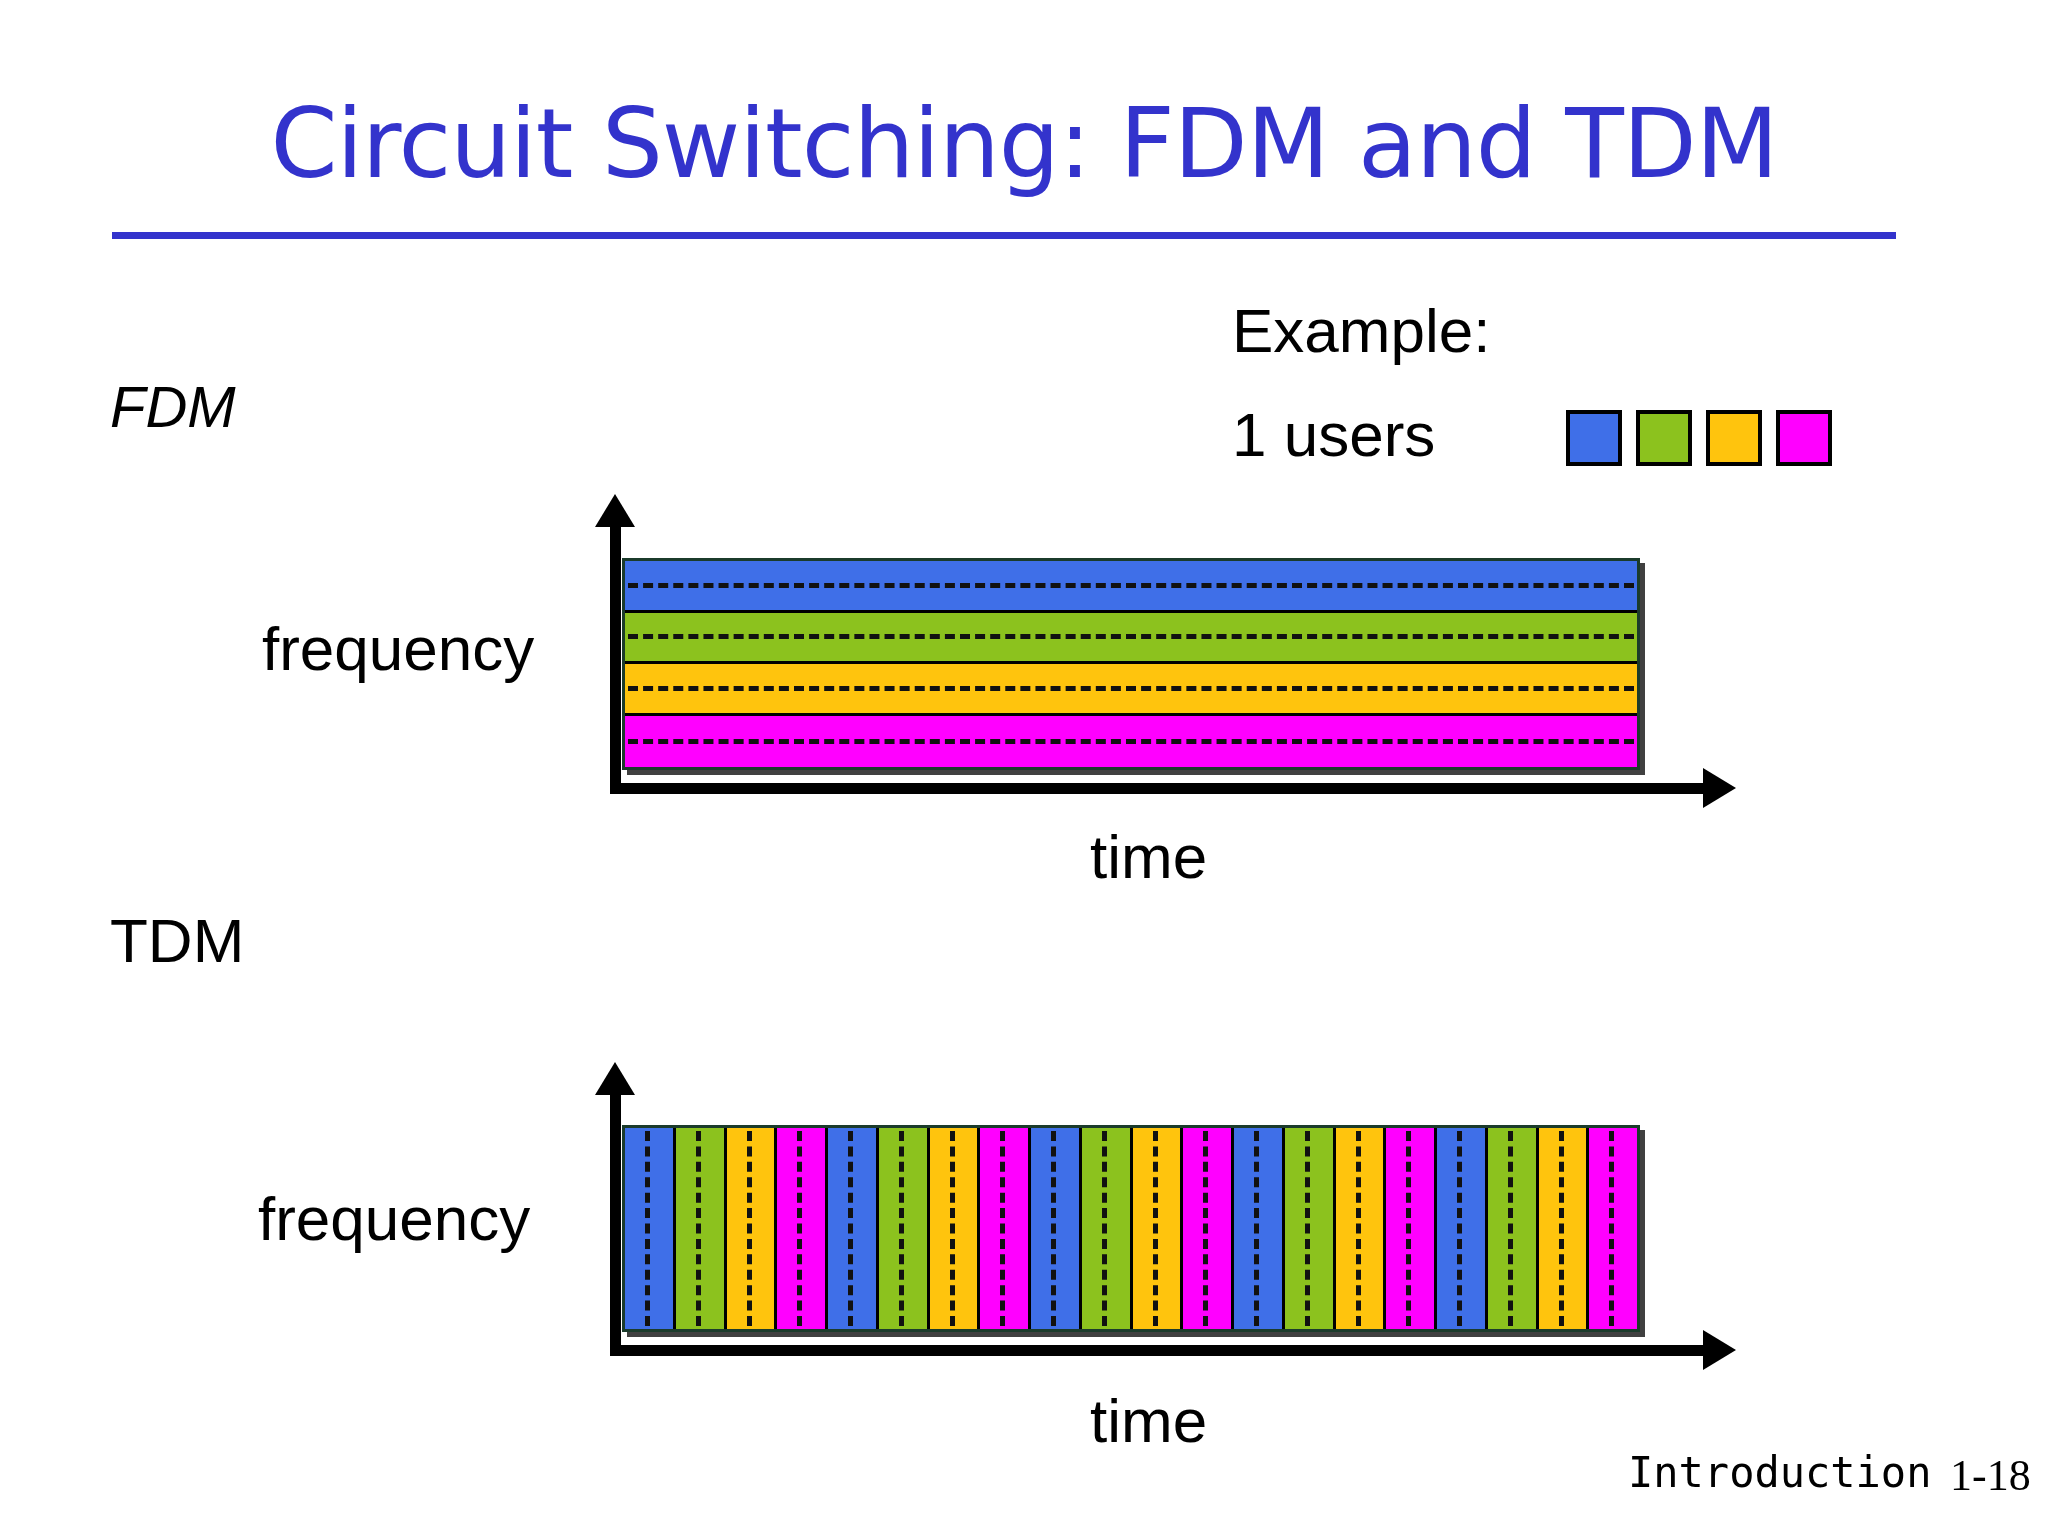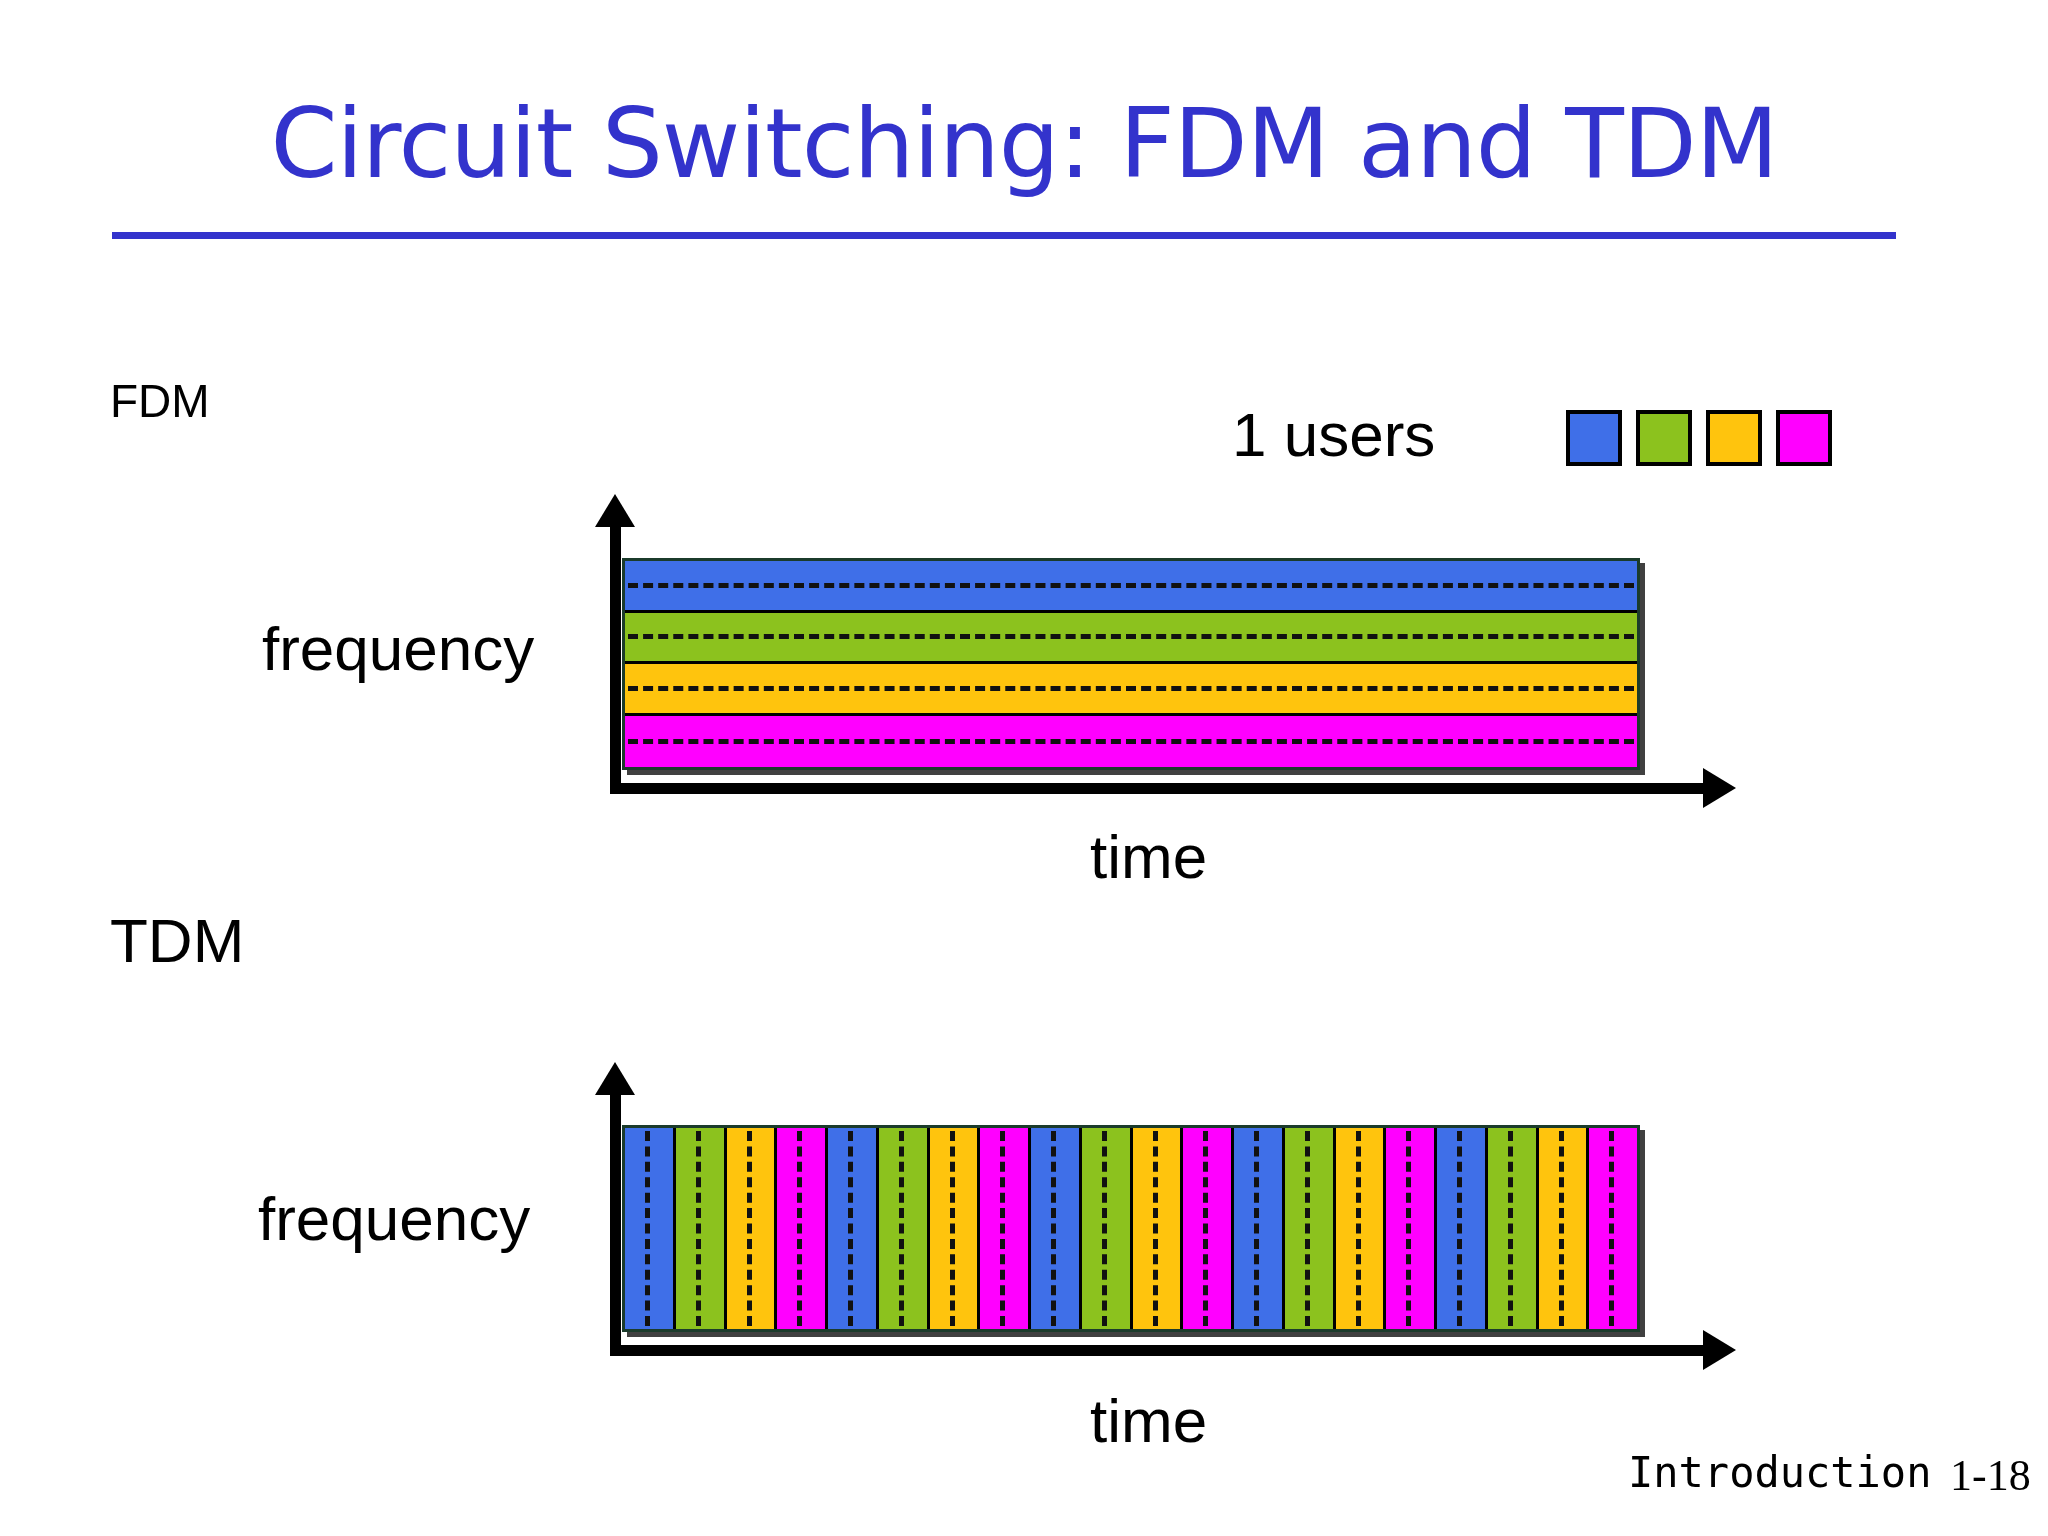--- a/index.html
+++ b/index.html
@@ -43,21 +43,21 @@
   
   .plain {
     position: absolute;
     font-family: "Liberation Sans", sans-serif;
     font-weight: 400;
     color: #000000;
     white-space: nowrap;
     line-height: 1.0;
   }
 
-  #label-fdm   { left: 110px;  top: 378px;  font-size: 46px; }
+  #label-fdm   { left: 110px;  top: 378px;  font-size: 58px; font-style: italic; }
   #label-tdm   { left: 110px;  top: 910px;  font-size: 62px; }
   #label-example { left: 1232px; top: 300px; font-size: 62px; }
   #label-users   { left: 1232px; top: 404px; font-size: 62px; }
   #label-freq-1  { left: 262px;  top: 618px; font-size: 62px; }
   #label-freq-2  { left: 258px;  top: 1188px; font-size: 62px; }
   #label-time-1  { left: 1090px; top: 826px; font-size: 62px; }
   #label-time-2  { left: 1090px; top: 1390px; font-size: 62px; }
 
   
   #legend {
@@ -182,20 +182,21 @@
 <body>
 
 <div id="slide" style="background: rgb(255, 255, 255);">
 
   <div id="title" style="color: rgb(51, 51, 204);">Circuit Switching: FDM and TDM</div>
   <div id="title-underline" style="background: rgb(51, 51, 204);"></div>
 
   <div class="plain" id="label-fdm">FDM</div>
   <div class="plain" id="label-tdm">TDM</div>
 
+  <div class="plain" id="label-example">Example:</div>
   <div class="plain" id="label-users">1 users</div>
   <div id="legend">
     <div class="swatch" style="background: rgb(63, 111, 232);"></div>
     <div class="swatch" style="background: rgb(140, 194, 30);"></div>
     <div class="swatch" style="background: rgb(255, 196, 13);"></div>
     <div class="swatch" style="background: rgb(255, 0, 255);"></div>
   </div>
 
   <div class="axis-v-head" style="left:595px; top:494px;"></div>
   <div class="axis-v" style="left:610px; top:524px; height:268px;"></div>

